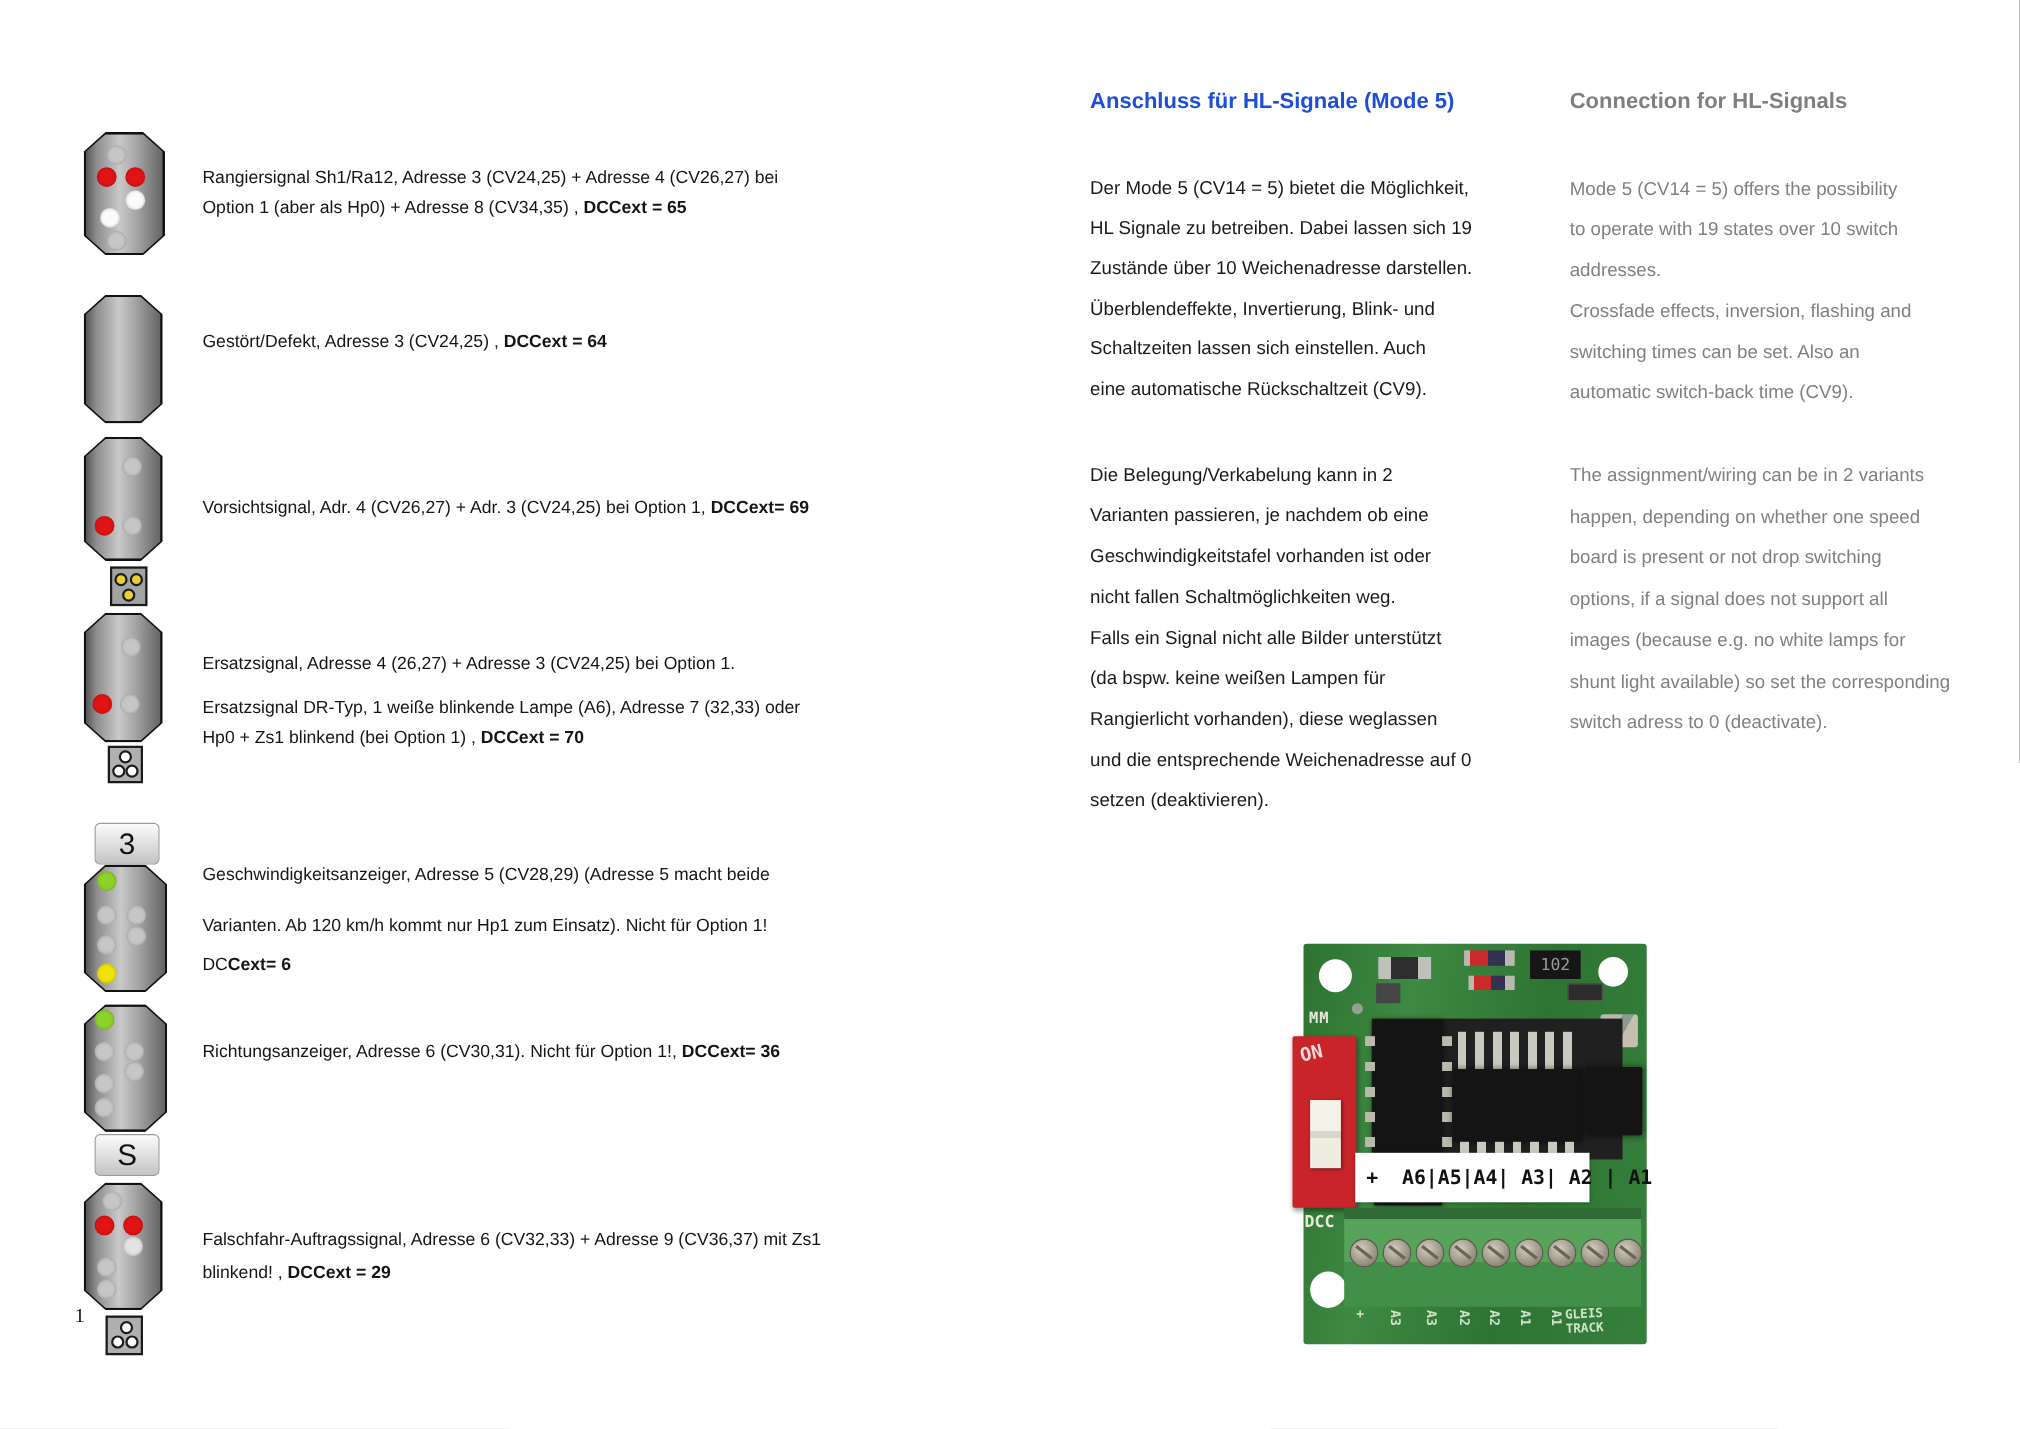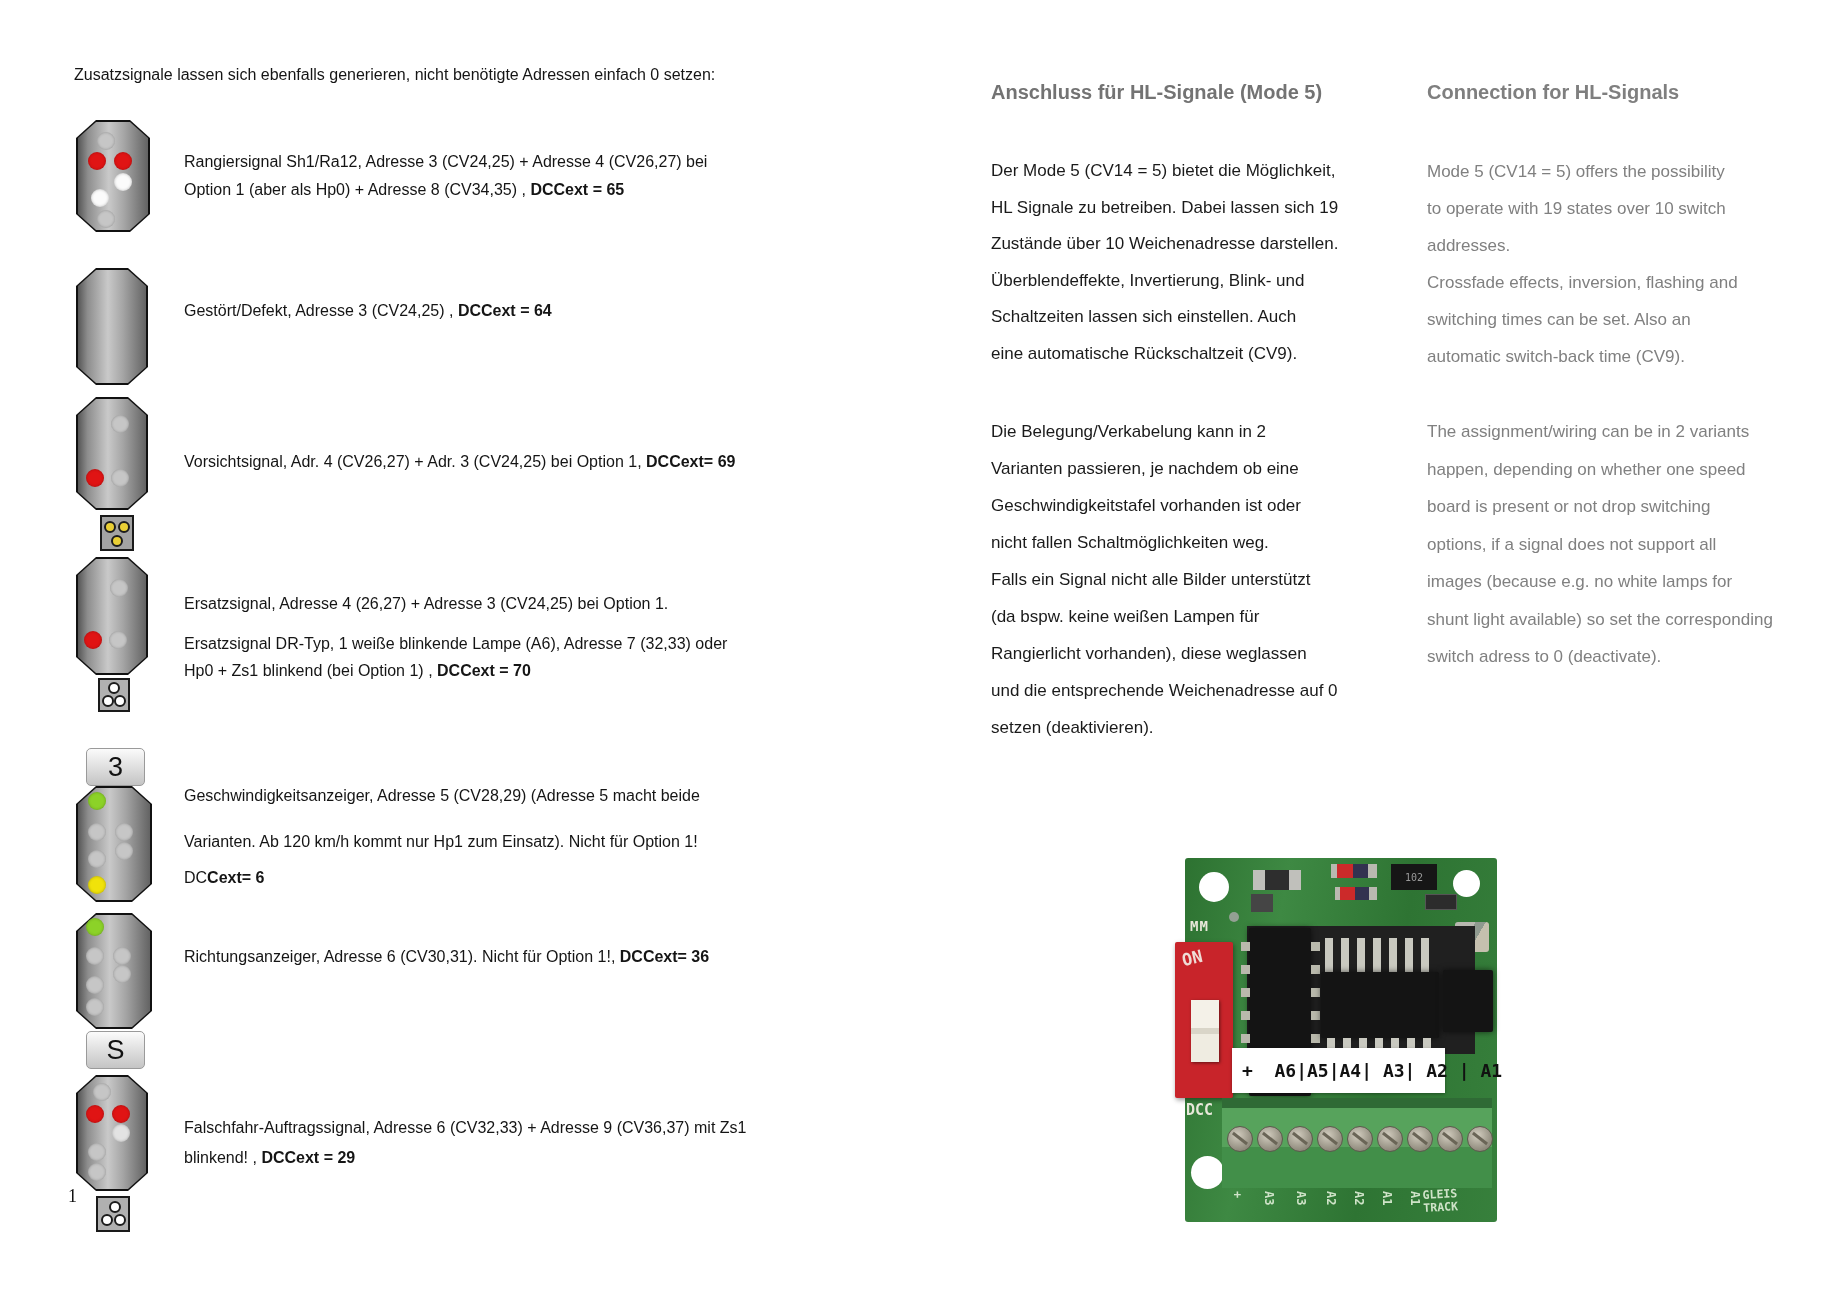--- a/index.html
+++ b/index.html
@@ -2,21 +2,21 @@
 <html><head>
 <meta charset="utf-8">
 <style>
   html,body{margin:0;padding:0;background:#888;}
   #page{position:relative;width:1836px;height:1299px;background:#ffffff;overflow:hidden;
         font-family:"Liberation Sans",sans-serif;color:#111;}
   
   .dline{position:absolute;font-size:16px;line-height:20px;white-space:nowrap;color:#151515;}
   .dline .b{font-weight:700;}
   .intro{position:absolute;font-size:16px;color:#151515;white-space:nowrap;}
-  .colhead{position:absolute;font-size:20px;font-weight:700;color:#737373;white-space:nowrap;}
+  .colhead{position:absolute;font-size:20px;font-weight:700;color:#1d4ed8;white-space:nowrap;}
   .colhead.en{color:#7f7f7f;}
   .para{position:absolute;font-size:17px;color:#1a1a1a;white-space:pre-line;}
   .para.de1{line-height:36.5px;}
   .para.de2{line-height:37px;}
   .para.en{color:#808080;}
   .para.en1{line-height:37px;}
   .para.en2{line-height:37.5px;}
   .marker1{position:absolute;font-family:"Liberation Serif",serif;font-size:18px;color:#111;}
   
   .octo{position:absolute;}
@@ -66,28 +66,27 @@
           background:linear-gradient(#2f6a35 0 10px,#57a35c 10px 55%,#428f49 55% 100%);}
   .screw{position:absolute;top:28px;width:26px;height:26px;border-radius:50%;
          background:radial-gradient(circle at 40% 35%,#d3cec0,#8e897b 72%);border:1px solid #5c584d;box-sizing:border-box;}
   .screw::after{content:"";position:absolute;left:3px;right:3px;top:10px;height:3px;
                 background:#6a6557;transform:rotate(38deg);}
   .tlabel{position:absolute;top:334px;width:16px;font-family:"DejaVu Sans Mono",monospace;
           font-size:12px;font-weight:700;color:#cfe3c8;transform:rotate(90deg);white-space:nowrap;}
   .gleis{position:absolute;left:238px;top:330px;font-family:"DejaVu Sans Mono",monospace;
          font-size:11.5px;font-weight:700;line-height:13px;color:#cfe3c8;transform:rotate(-3deg);white-space:pre-line;}
   .chiptext{display:flex;align-items:center;justify-content:center;color:#9a9a9a;
-            font-family:"DejaVu Sans Mono",monospace;font-size:10px;}
+            font-family:"DejaVu Sans Mono",monospace;font-size:15px;}
 </style>
 </head>
 <body>
 
 <div id="page">
 
-  <div class="intro" style="left:74px;top:66px;">Zusatzsignale lassen sich ebenfalls generieren, nicht benötigte Adressen einfach 0 setzen:</div>
 
   <div class="octo" style="left:76px;top:120px;width:74px;height:112px;">
     <div class="octo-bg"></div>
     <div class="octo-in"></div>
     <span class="lamp lamp-off" style="left:40%;top:19%;"></span>
     <span class="lamp lamp-red" style="left:28%;top:37%;"></span>
     <span class="lamp lamp-red" style="left:63%;top:37%;"></span>
     <span class="lamp lamp-white" style="left:63%;top:55%;"></span>
     <span class="lamp lamp-white" style="left:33%;top:70%;"></span>
     <span class="lamp lamp-off" style="left:40%;top:88%;"></span>

